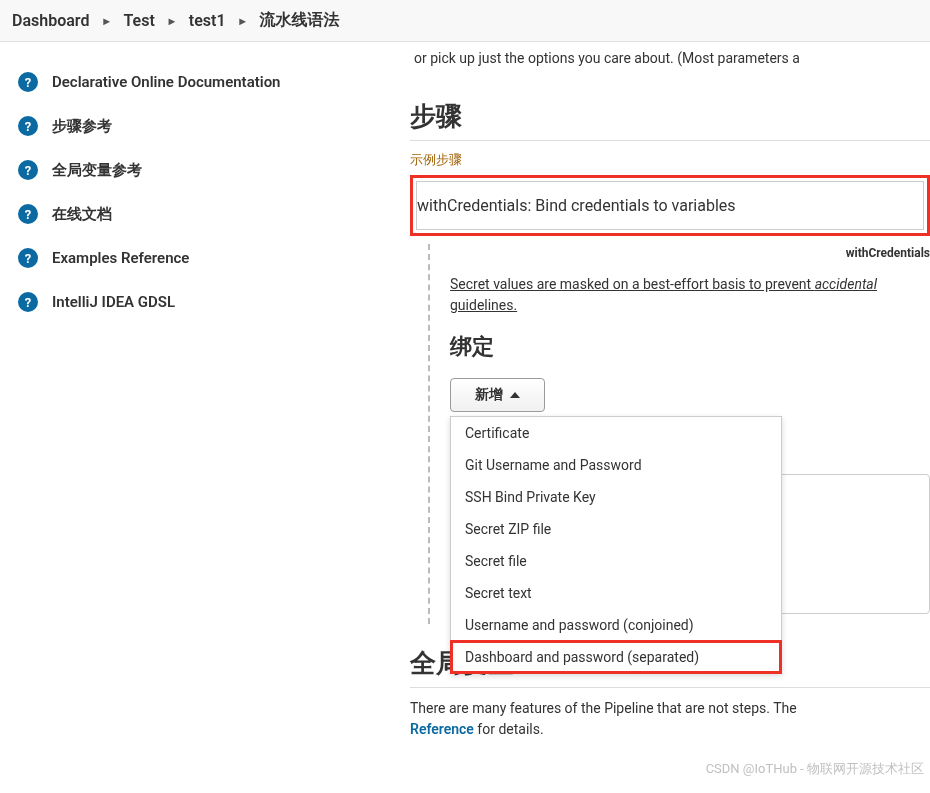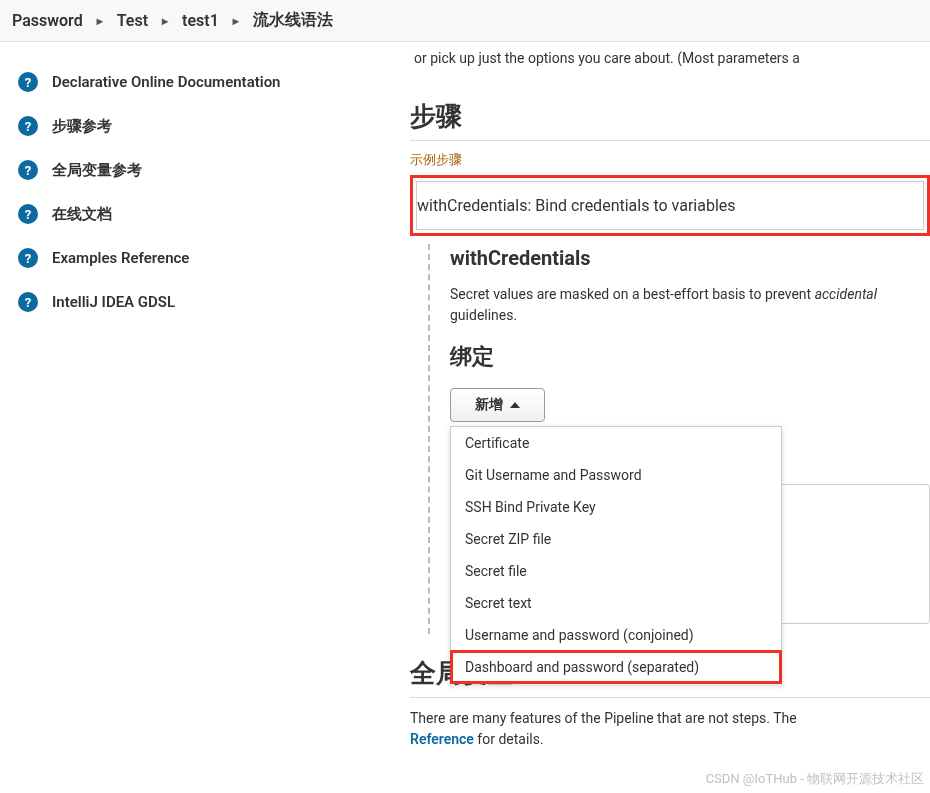--- a/index.html
+++ b/index.html
@@ -61,22 +61,22 @@
       cursor: pointer;
       background: #fff;
     }
     .step-detail {
       margin-left: 18px;
       border-left: 2px dashed #bbb;
       padding-left: 20px;
       padding-top: 2px;
       padding-bottom: 10px;
     }
-    .step-title { font-weight: 700; font-size: 20px; margin-bottom: 14px; }
-    .desc { font-size: 14px; color: #333; line-height: 1.5; margin-bottom: 16px; }
+    .step-title { font-weight: 700; font-size: 12px; margin-bottom: 14px; text-align: right; }
+    .desc { font-size: 14px; color: #333; line-height: 1.5; margin-bottom: 16px; text-decoration: underline; }
     .desc em { font-style: italic; }
     h3 { font-size: 22px; font-weight: 700; margin: 10px 0 16px 0; }
     .add-btn {
       display: inline-flex;
       align-items: center;
       border: 1px solid #9a9a9a;
       background: linear-gradient(#fff,#f0f0f0);
       border-radius: 4px;
       padding: 7px 24px;
       font-size: 14px;
@@ -128,21 +128,21 @@
       position: absolute;
       right: 6px; bottom: 2px;
       color: #c0c0c0;
       font-size: 13px;
     }
   </style>
 </head>
 <body>
 
 <div class="breadcrumb">
-  <a>Password</a>
+  <a>Dashboard</a>
   <span class="bc-sep">▸</span>
   <a>Test</a>
   <span class="bc-sep">▸</span>
   <a>test1</a>
   <span class="bc-sep">▸</span>
   <a>流水线语法</a>
 </div>
 
 <div class="layout">
   <div class="sidebar">

